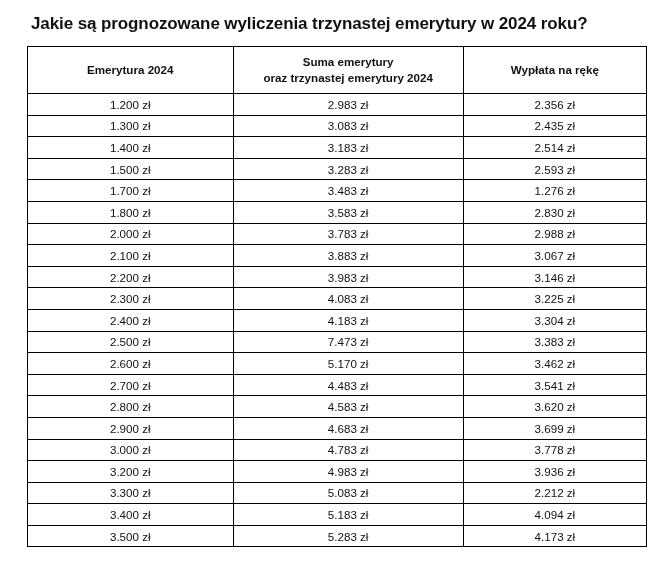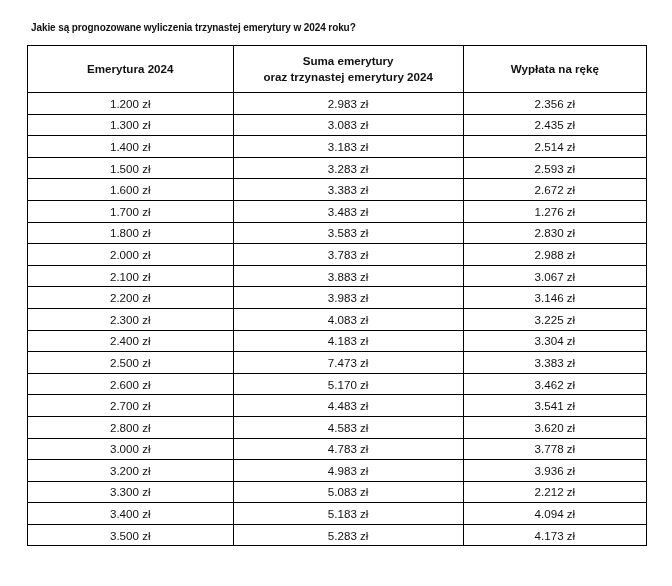--- a/index.html
+++ b/index.html
@@ -14,25 +14,25 @@
     color: #1a1a1a;
     overflow: hidden;
   }
   .page {
     width: 672px;
     height: 586px;
     box-sizing: border-box;
     padding: 14px 20px 0 22px;
   }
   .title {
-    font-size: 10px;
+    font-size: 17px;
     font-weight: bold;
     color: #111111;
     letter-spacing: -0.1px;
-    margin: 8px 0 12px 9px;
+    margin: 0 0 12px 9px;
     white-space: nowrap;
   }
   table.data-table {
     border-collapse: collapse;
     width: 620px;
     margin: 0 auto;
     table-layout: fixed;
   }
   table.data-table td,
   table.data-table th {
@@ -103,25 +103,20 @@
           <td>1.400 zł</td>
           <td>3.183 zł</td>
           <td>2.514 zł</td>
         </tr>
         <tr>
           <td>1.500 zł</td>
           <td>3.283 zł</td>
           <td>2.593 zł</td>
         </tr>
         <tr>
-          <td>1.600 zł</td>
-          <td>3.383 zł</td>
-          <td>2.672 zł</td>
-        </tr>
-        <tr>
           <td>1.700 zł</td>
           <td>3.483 zł</td>
           <td>1.276 zł</td>
         </tr>
         <tr>
           <td>1.800 zł</td>
           <td>3.583 zł</td>
           <td>2.830 zł</td>
         </tr>
         <tr>
@@ -163,20 +158,25 @@
           <td>2.700 zł</td>
           <td>4.483 zł</td>
           <td>3.541 zł</td>
         </tr>
         <tr>
           <td>2.800 zł</td>
           <td>4.583 zł</td>
           <td>3.620 zł</td>
         </tr>
         <tr>
+          <td>2.900 zł</td>
+          <td>4.683 zł</td>
+          <td>3.699 zł</td>
+        </tr>
+        <tr>
           <td>3.000 zł</td>
           <td>4.783 zł</td>
           <td>3.778 zł</td>
         </tr>
         <tr>
           <td>3.200 zł</td>
           <td>4.983 zł</td>
           <td>3.936 zł</td>
         </tr>
         <tr>

